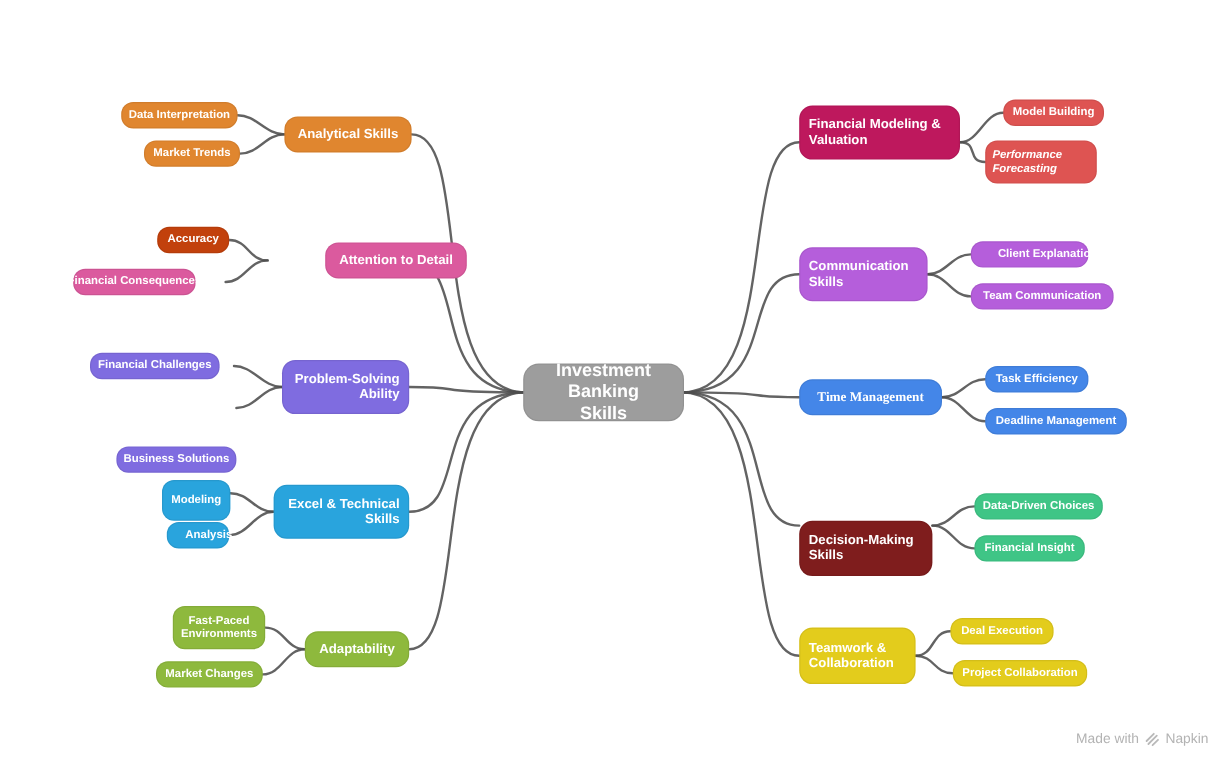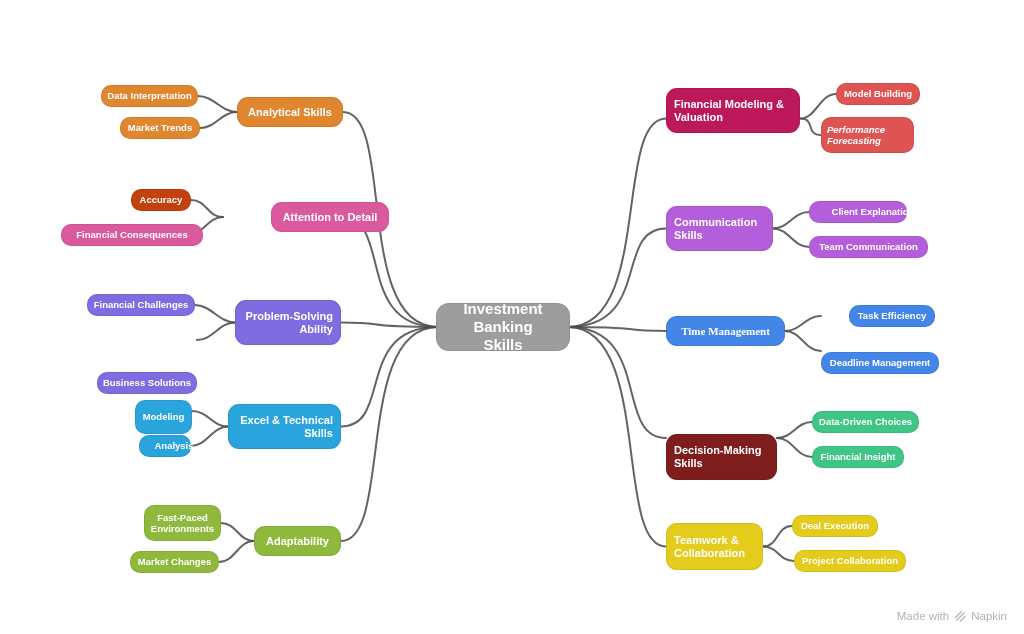--- a/index.html
+++ b/index.html
@@ -111,45 +111,45 @@
       <path d="M 763 546.5 C 779 546.5, 778 561, 794 561" stroke="#4d4d4d"></path>
     </svg>
   <div id="nodes-layer">
       <div class="node main center-node wrap" style="left: 436px; top: 303px; width: 134px; height: 48px; background: rgb(157, 157, 157);">Investment Banking
 Skills</div>
       <div class="node main nowrap" style="left: 237px; top: 97px; width: 106px; height: 30px; background: rgb(224, 134, 47);">Analytical Skills</div>
       <div class="node child nowrap" style="left: 101px; top: 85px; width: 97px; height: 22px; background: rgb(224, 134, 47);">Data Interpretation</div>
       <div class="node child nowrap" style="left: 120px; top: 117px; width: 80px; height: 22px; background: rgb(224, 134, 47);">Market Trends</div>
       <div class="node main nowrap" style="left: 223px; top: 202px; width: 118px; height: 30px; background: rgb(219, 90, 158); margin-left: 48px;">Attention to Detail</div>
       <div class="node child nowrap" style="left: 131px; top: 189px; width: 60px; height: 22px; background: #c2410c;">Accuracy</div>
-      <div class="node child nowrap" style="left: 61px; top: 224px; width: 142px; height: 22px; background: rgb(219, 90, 158);">Financial Consequences</div>
+      <div class="node child nowrap" style="left: 61px; top: 224px; width: 102px; height: 22px; background: rgb(219, 90, 158);">Financial Consequences</div>
       <div class="node main wrap align-right" style="left: 235px; top: 300px; width: 106px; height: 45px; background: rgb(127, 108, 224);">Problem-Solving
 Ability</div>
-      <div class="node child nowrap" style="left: 87px; top: 294px; width: 108px; height: 22px; background: rgb(127, 108, 224);">Financial Challenges</div>
+      <div class="node child nowrap" style="left: 75px; top: 294px; width: 108px; height: 22px; background: rgb(127, 108, 224);">Financial Challenges</div>
       <div class="node child nowrap" style="left: 97px; top: 329px; width: 100px; height: 22px; background: rgb(127, 108, 224); margin-top: 43px;">Business Solutions</div>
       <div class="node main wrap align-right" style="left: 228px; top: 404px; width: 113px; height: 45px; background: rgb(41, 164, 221);">Excel &amp; Technical
 Skills</div>
       <div class="node child nowrap" style="left: 135px; top: 400px; width: 57px; height: 34px; background: rgb(41, 164, 221);">Modeling</div>
       <div class="node child nowrap" style="left: 139px; top: 435px; width: 52px; height: 22px; background: rgb(41, 164, 221); padding-left: 24px;">Analysis</div>
       <div class="node main nowrap" style="left: 254px; top: 526px; width: 87px; height: 30px; background: rgb(142, 185, 61);">Adaptability</div>
       <div class="node child wrap" style="left: 144px; top: 505px; width: 77px; height: 36px; background: rgb(142, 185, 61);">Fast-Paced
 Environments</div>
       <div class="node child nowrap" style="left: 130px; top: 551px; width: 89px; height: 22px; background: rgb(142, 185, 61);">Market Changes</div>
       <div class="node main wrap align-left" style="left: 666px; top: 88px; width: 134px; height: 45px; background: #be185d;">Financial Modeling &amp;
 Valuation</div>
       <div class="node child nowrap" style="left: 836px; top: 83px; width: 84px; height: 22px; background: rgb(222, 84, 82);">Model Building</div>
       <div class="node child wrap align-left" style="left: 821px; top: 117px; width: 93px; height: 36px; background: rgb(222, 84, 82); font-style: italic;">Performance
 Forecasting</div>
       <div class="node main wrap align-left" style="left: 666px; top: 206px; width: 107px; height: 45px; background: rgb(181, 94, 219);">Communication
 Skills</div>
       <div class="node child nowrap" style="left: 809px; top: 201px; width: 98px; height: 22px; background: rgb(181, 94, 219); padding-left: 36px;">Client Explanation</div>
       <div class="node child nowrap" style="left: 809px; top: 236px; width: 119px; height: 22px; background: rgb(181, 94, 219);">Team Communication</div>
       <div class="node main nowrap" style="left: 666px; top: 316px; width: 119px; height: 30px; background: rgb(68, 134, 232); font-family: Liberation Serif, serif;">Time Management</div>
-      <div class="node child nowrap" style="left: 821px; top: 305px; width: 86px; height: 22px; background: rgb(68, 134, 232); margin-left: 28px;">Task Efficiency</div>
-      <div class="node child nowrap" style="left: 821px; top: 340px; width: 118px; height: 22px; background: rgb(68, 134, 232); margin-top: 12px;">Deadline Management</div>
+      <div class="node child nowrap" style="left: 821px; top: 305px; width: 86px; height: 22px; background: rgb(68, 134, 232);">Task Efficiency</div>
+      <div class="node child nowrap" style="left: 821px; top: 340px; width: 118px; height: 22px; background: rgb(68, 134, 232);">Deadline Management</div>
       <div class="node main wrap align-left" style="left: 666px; top: 434px; width: 111px; height: 46px; background: #7f1d1d;">Decision-Making
 Skills</div>
       <div class="node child nowrap" style="left: 812px; top: 411px; width: 107px; height: 22px; background: rgb(63, 197, 134);">Data-Driven Choices</div>
       <div class="node child nowrap" style="left: 812px; top: 446px; width: 92px; height: 22px; background: rgb(63, 197, 134);">Financial Insight</div>
       <div class="node main wrap align-left" style="left: 666px; top: 523px; width: 97px; height: 47px; background: rgb(227, 204, 28);">Teamwork &amp;
 Collaboration</div>
       <div class="node child nowrap" style="left: 792px; top: 515px; width: 86px; height: 22px; background: rgb(227, 204, 28);">Deal Execution</div>
       <div class="node child nowrap" style="left: 794px; top: 550px; width: 112px; height: 22px; background: rgb(227, 204, 28);">Project Collaboration</div>
     </div>
   <div class="watermark">

